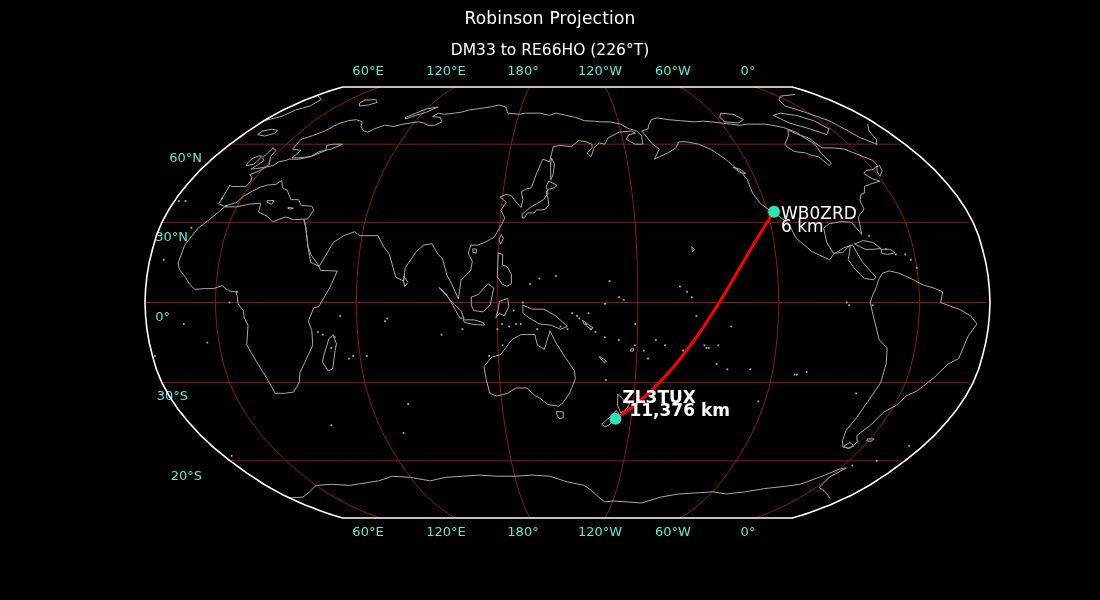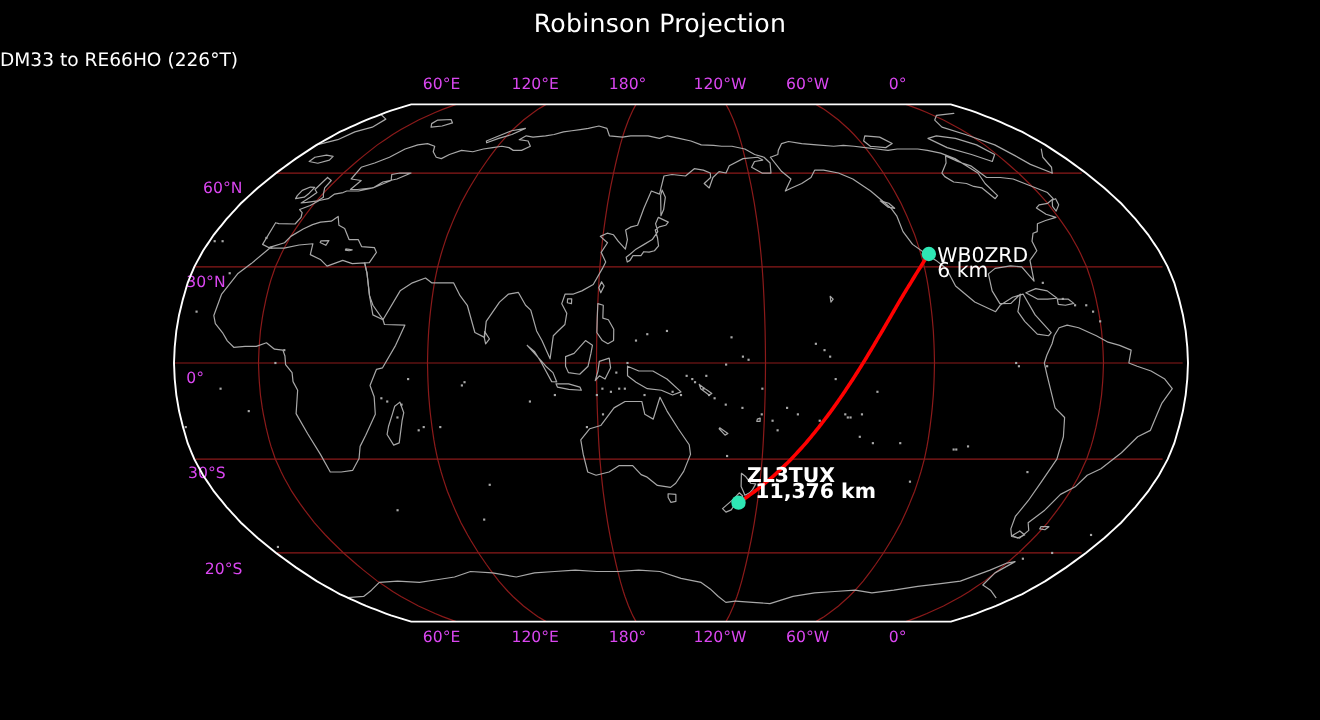--- a/index.html
+++ b/index.html
@@ -15,34 +15,35 @@
     font-family: "DejaVu Sans", sans-serif;
     overflow: hidden;
   }
   #title {
     position: absolute;
     left: 0;
     top: 8px;
     width: 1100px;
     text-align: center;
     color: #ffffff;
-    font-size: 21px;
+    font-size: 17px;
     letter-spacing: 0.2px;
   }
   #subtitle {
     position: absolute;
     left: 0;
     top: 41px;
     width: 1100px;
+    text-align: center;
     color: #ffffff;
     font-size: 15.5px;
   }
   .tick-label {
     position: absolute;
-    color: #d946ef;
+    color: #5eead4;
     font-size: 13px;
     white-space: nowrap;
   }
   .tick-lon {
     transform: translateX(-50%);
   }
   .tick-lat {
     transform: translateY(-50%);
     text-align: right;
     margin-top: 14px;

